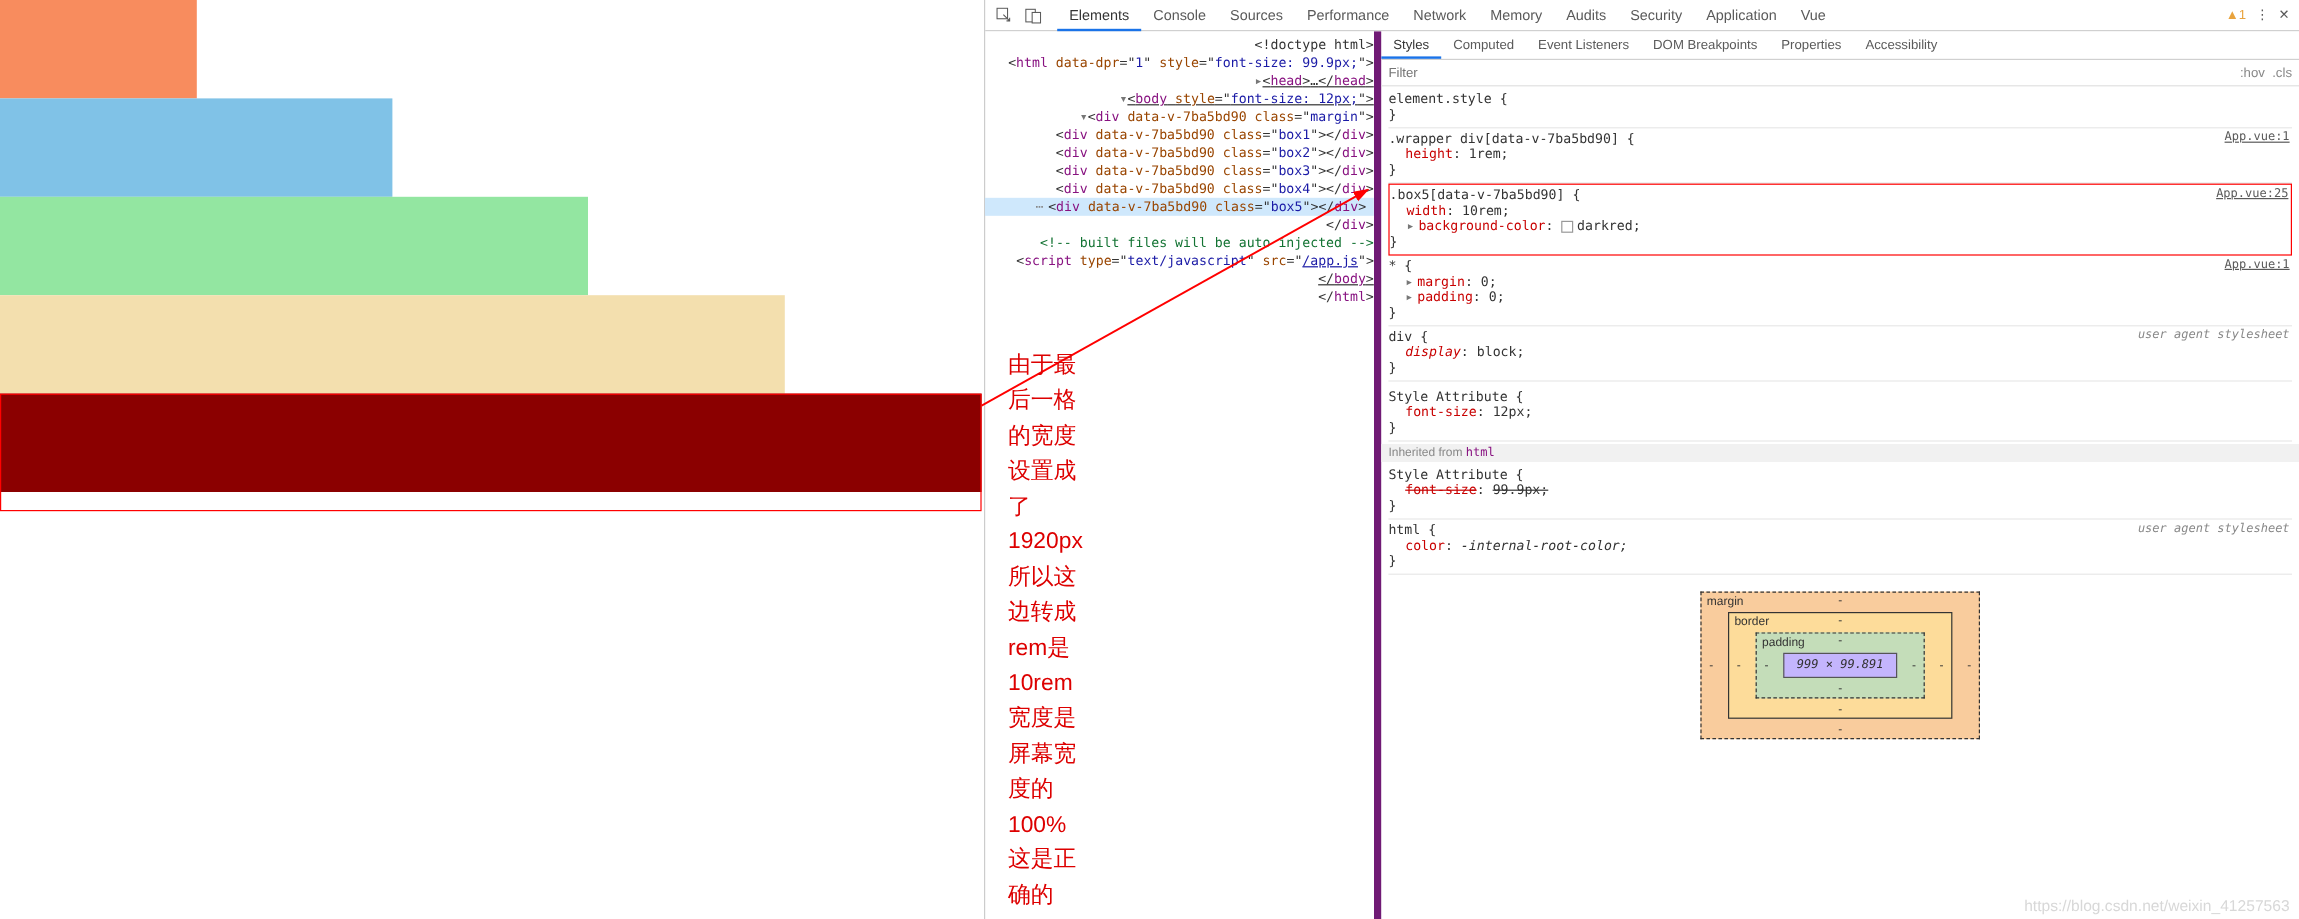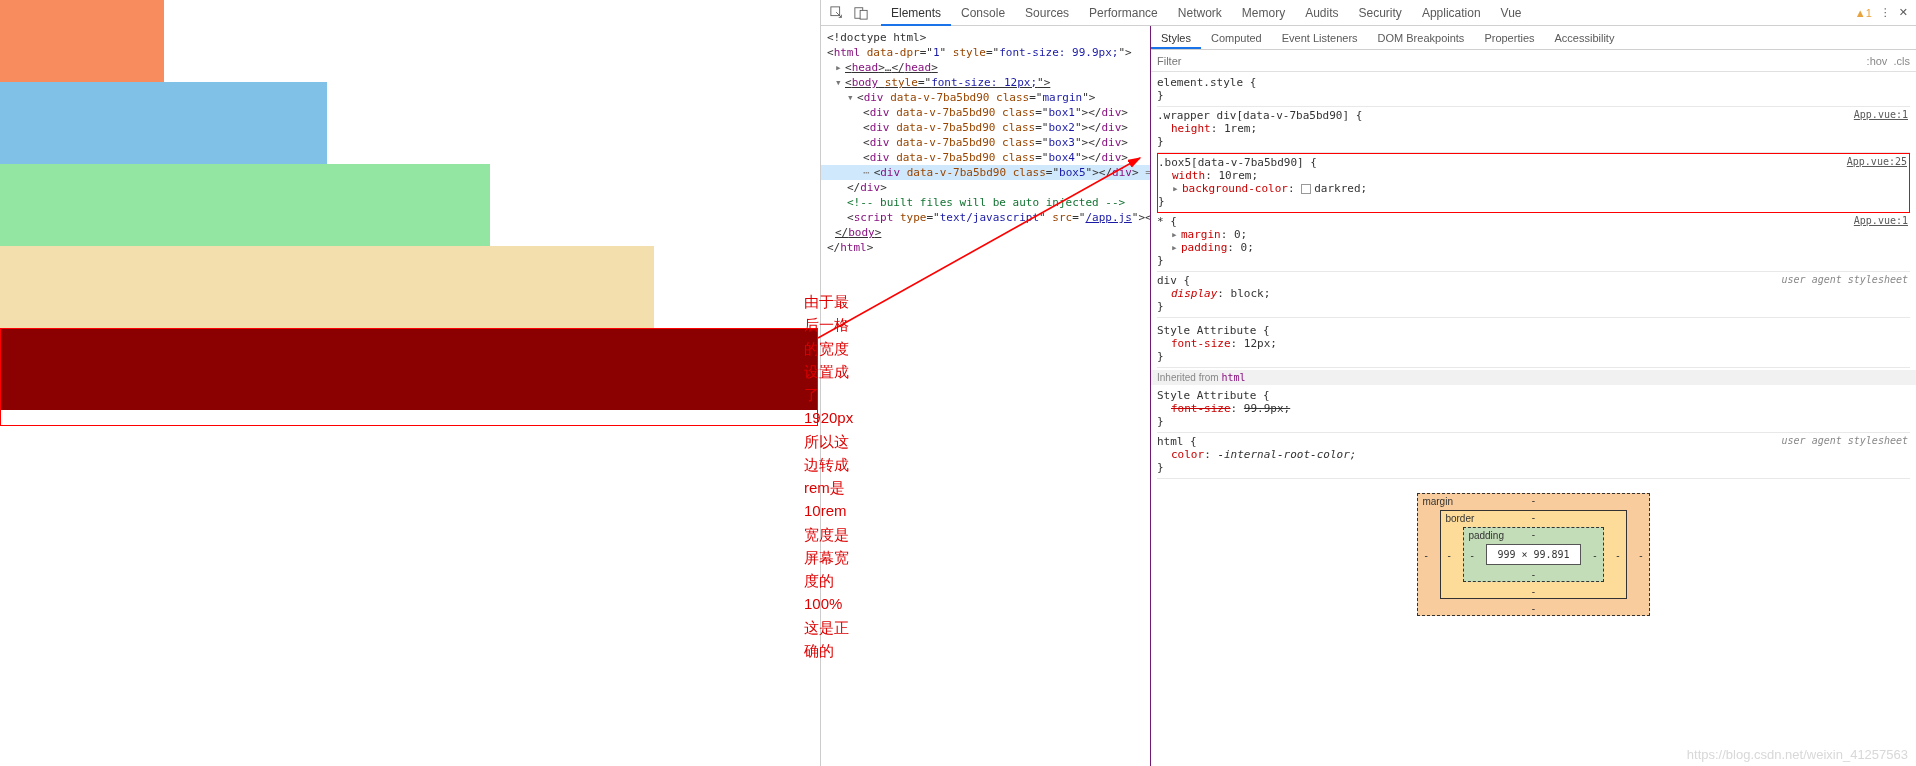--- a/index.html
+++ b/index.html
@@ -8,33 +8,33 @@
 .left-panel { width: 820px; height: 766px; position: relative; background: #fff; }
 .box { height: 82px; }
 .box1 { width: 164px; background: #f88c5e; }
 .box2 { width: 327px; background: #80c2e7; }
 .box3 { width: 490px; background: #93e6a1; }
 .box4 { width: 654px; background: #f3dfae; }
 .box5 { width: 818px; background: #8b0000; }
 .red-border { position: absolute; border: 1.5px solid red; pointer-events: none; }
 .red-border-box5 { left: 0; top: 328px; width: 818px; height: 98px; }
 .arrow-svg { position: absolute; left: 0; top: 0; pointer-events: none; }
-.annotation-text { position: absolute; left: 804px; top: 290px; color: #d00; font-family: "Microsoft YaHei", sans-serif; font-size: 15px; line-height: 1.55; }
+.annotation-text { position: absolute; left: 840px; top: 290px; color: #d00; font-family: "Microsoft YaHei", sans-serif; font-size: 19px; line-height: 1.55; }
 
 .devtools { flex: 1; display: flex; flex-direction: column; border-left: 1px solid #ccc; background: #fff; font-family: Menlo, Consolas, monospace; font-size: 11px; }
 .devtools-toolbar { display: flex; align-items: center; height: 26px; border-bottom: 1px solid #d0d0d0; padding: 0 4px; color: #5a5a5a; }
 .devtools-toolbar .tb-icon { width: 16px; height: 16px; margin: 0 4px; display: inline-flex; align-items: center; justify-content: center; border: 1px solid transparent; }
 .devtools-toolbar .tb-icon svg { width: 14px; height: 14px; }
 .devtools-tabs { display: flex; align-items: center; flex: 1; margin-left: 8px; }
 .devtools-tabs .tab { padding: 0 10px; height: 26px; line-height: 26px; cursor: default; font-family: "Helvetica Neue", Arial, sans-serif; font-size: 12px; color: #5a5a5a; }
 .devtools-tabs .tab.active { color: #333; border-bottom: 2px solid #1a73e8; }
 .devtools-right-icons { display: flex; align-items: center; gap: 8px; margin-right: 4px; font-family: "Helvetica Neue", Arial, sans-serif; }
 .warn-badge { color: #e8a33d; }
 .devtools-body { display: flex; flex: 1; overflow: hidden; }
-.elements-tree { width: 330px; padding: 4px 0; border-right: 1px solid #701a75; overflow: auto; line-height: 15px; }
+.elements-tree { width: 330px; padding: 4px 0; border-right: 6px solid #701a75; overflow: auto; line-height: 15px; text-align: right; }
 .tree-line { white-space: nowrap; padding-left: 6px; }
 .indent1 { padding-left: 14px; text-decoration: underline; }
 .indent2 { padding-left: 26px; }
 .indent3 { padding-left: 42px; }
 .tree-line.selected { background: #cfe8fc; }
 .tree-line.selected::before { content: "⋯"; color: #888; margin-right: 4px; }
 .tree-line .caret { color: #777; display: inline-block; width: 10px; }
 .tag { color: #881280; }
 .attr-name { color: #994500; }
 .attr-val { color: #1a1aa6; }
@@ -62,21 +62,21 @@
 .italic-grey { color: #888; font-style: italic; }
 .color-swatch { display: inline-block; width: 10px; height: 10px; border: 1px solid #999; vertical-align: middle; margin-right: 3px; }
 .inherited-header { background: #f1f1f1; padding: 2px 6px; color: #888; font-family: "Helvetica Neue", Arial, sans-serif; font-size: 10px; }
 .inherited-header .kw { color: #881280; font-family: Menlo, Consolas, monospace; }
 .highlight-rule { border: 1.5px solid red; }
 
 .box-model { padding: 12px; display: flex; justify-content: center; }
 .bm-margin { background: #f9cc9d; border: 1px dashed #333; padding: 16px 22px; position: relative; font-size: 10px; }
 .bm-border { background: #fddc9a; border: 1px solid #333; padding: 16px 22px; position: relative; }
 .bm-padding { background: #c4ddb9; border: 1px dashed #333; padding: 16px 22px; position: relative; }
-.bm-content { background: #ffffff; border: 1px solid #555; padding: 4px 10px; text-align: center; white-space: nowrap; }
+.bm-content { background: #c4b5fd; border: 1px solid #555; padding: 4px 10px; text-align: center; white-space: nowrap; font-style: italic; }
 .bm-label { position: absolute; top: 2px; left: 4px; font-family: "Helvetica Neue", Arial, sans-serif; }
 .bm-dash { position: absolute; left: 50%; transform: translateX(-50%); font-family: "Helvetica Neue", Arial, sans-serif; }
 .bm-dash.top { top: 1px; }
 .bm-dash.bottom { bottom: 1px; }
 .bm-dash.left { left: 6px; top: 50%; transform: translateY(-50%); }
 .bm-dash.right { right: 6px; top: 50%; transform: translateY(-50%); left: auto; }
 
 .watermark { position: absolute; right: 8px; bottom: 4px; color: #d8d8d8; font-size: 13px; font-family: Arial, sans-serif; }
 </style>
 </head>

